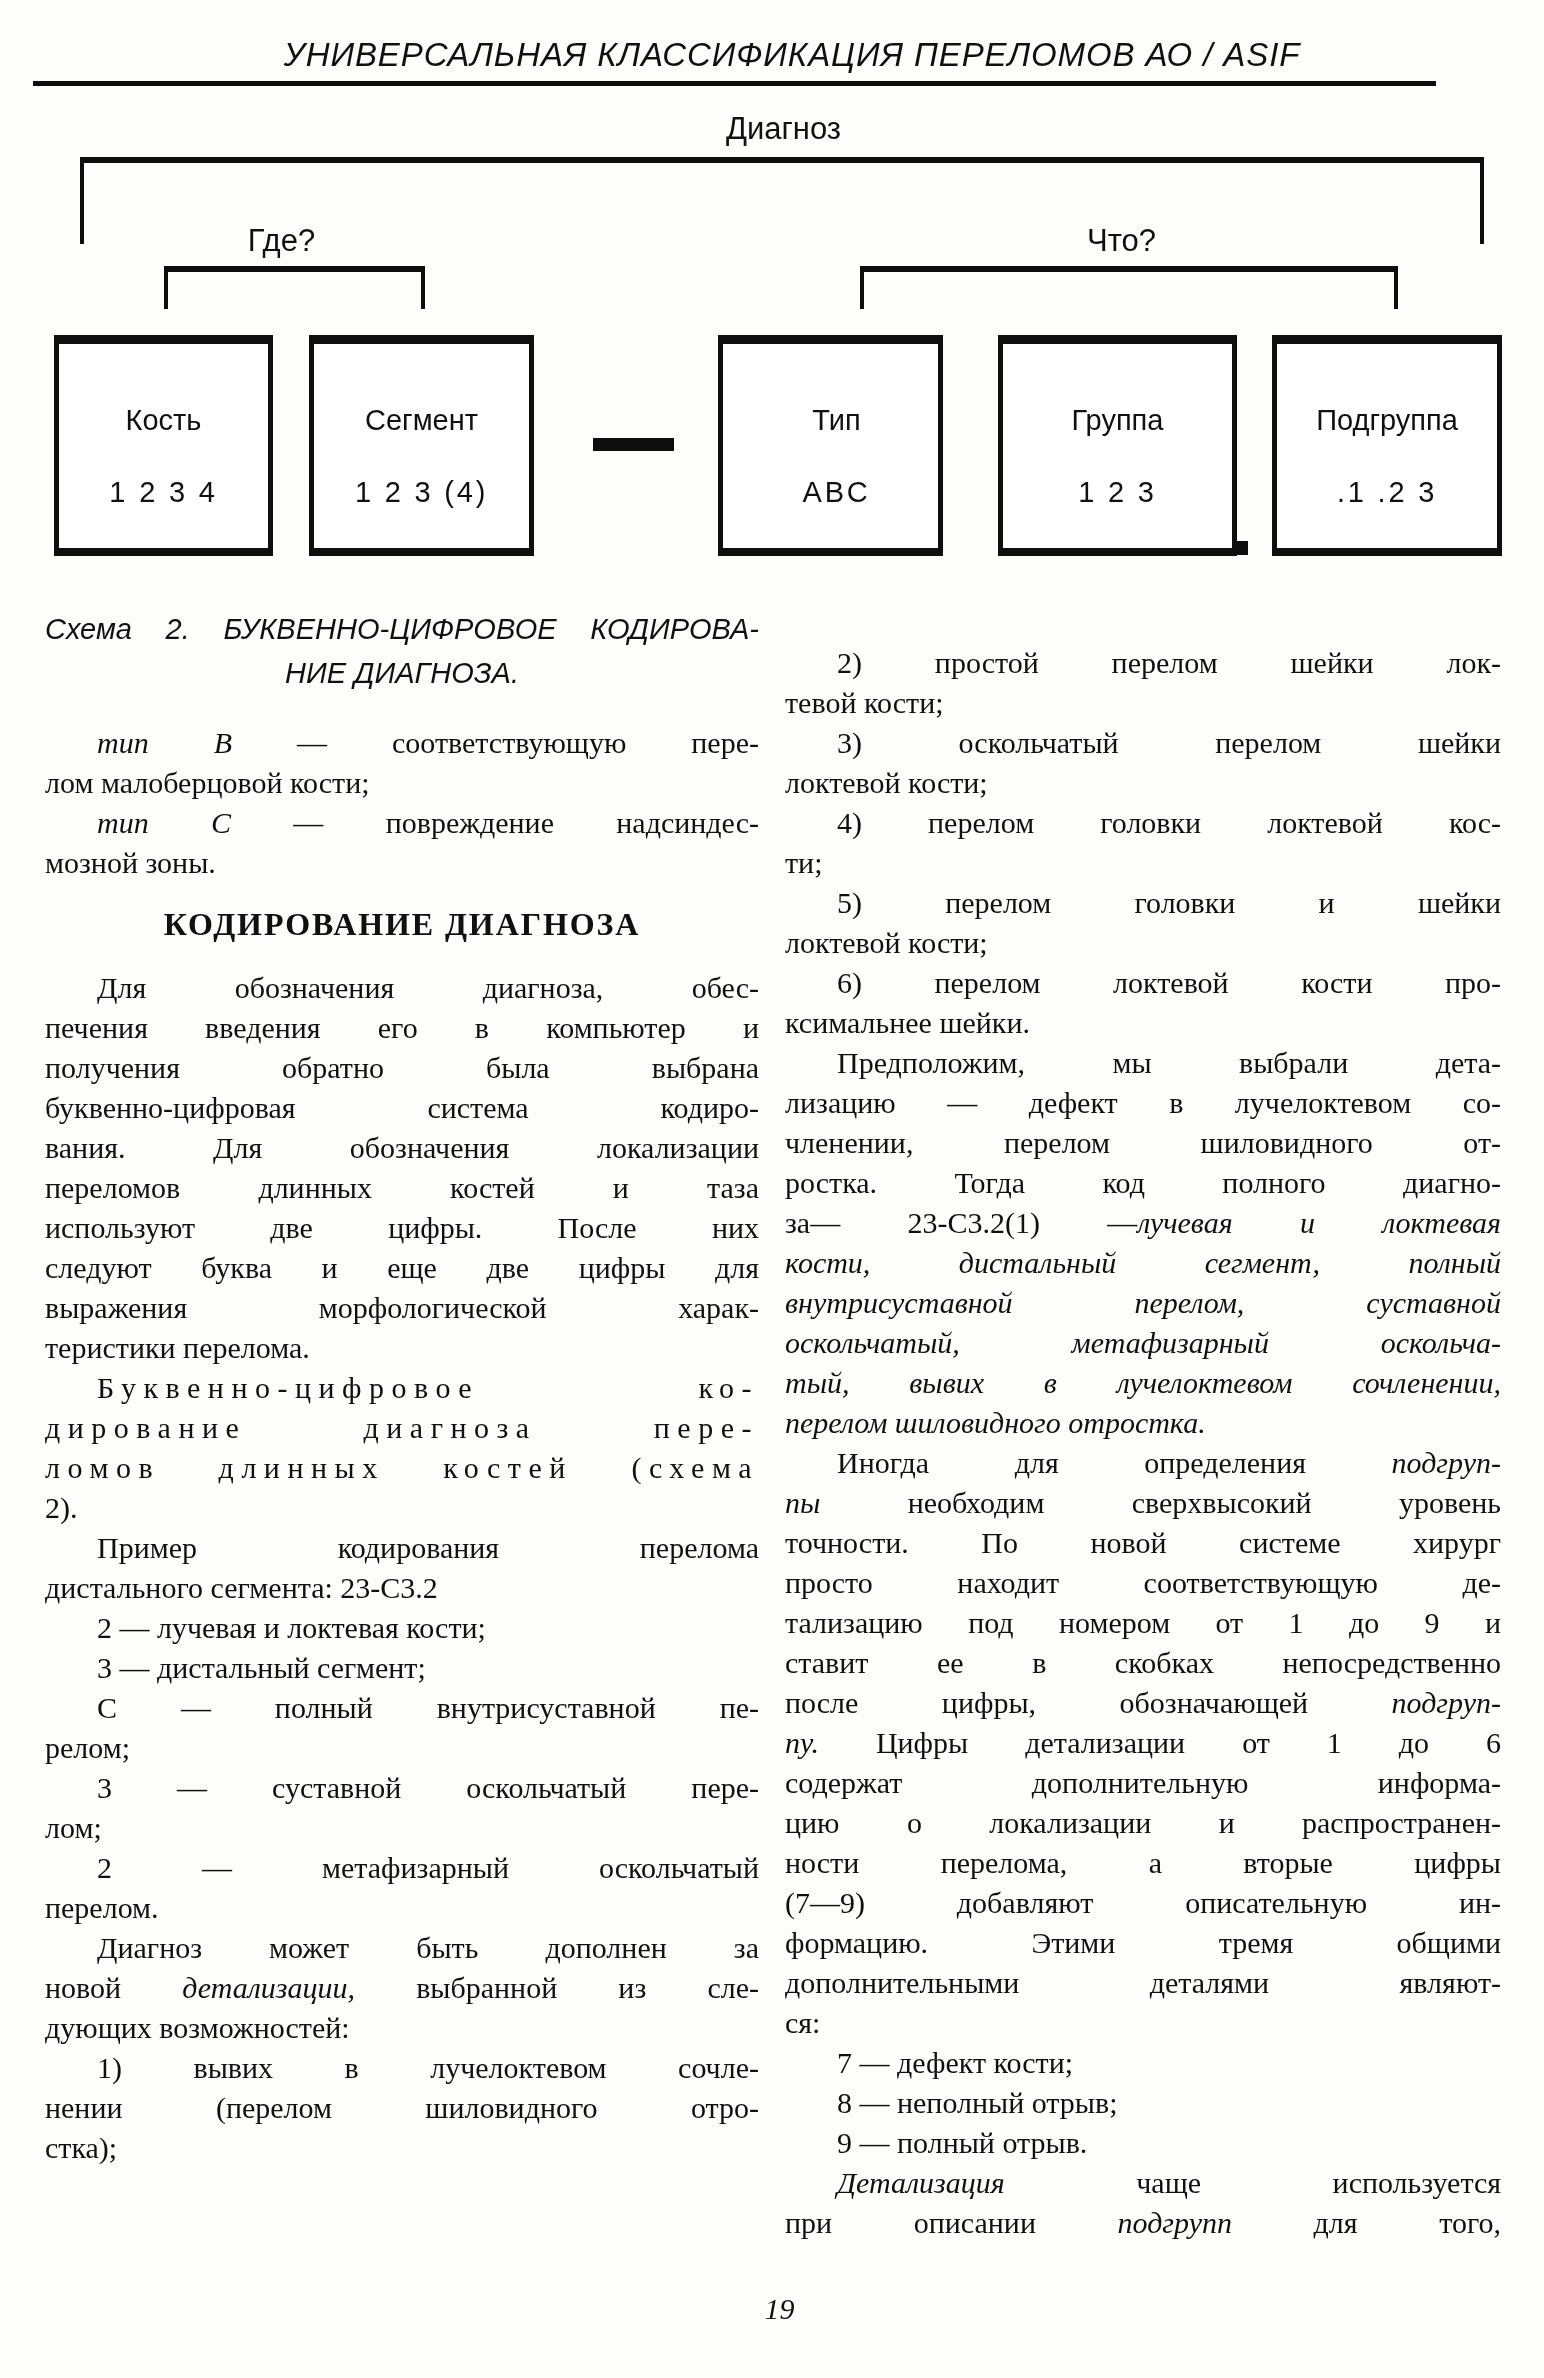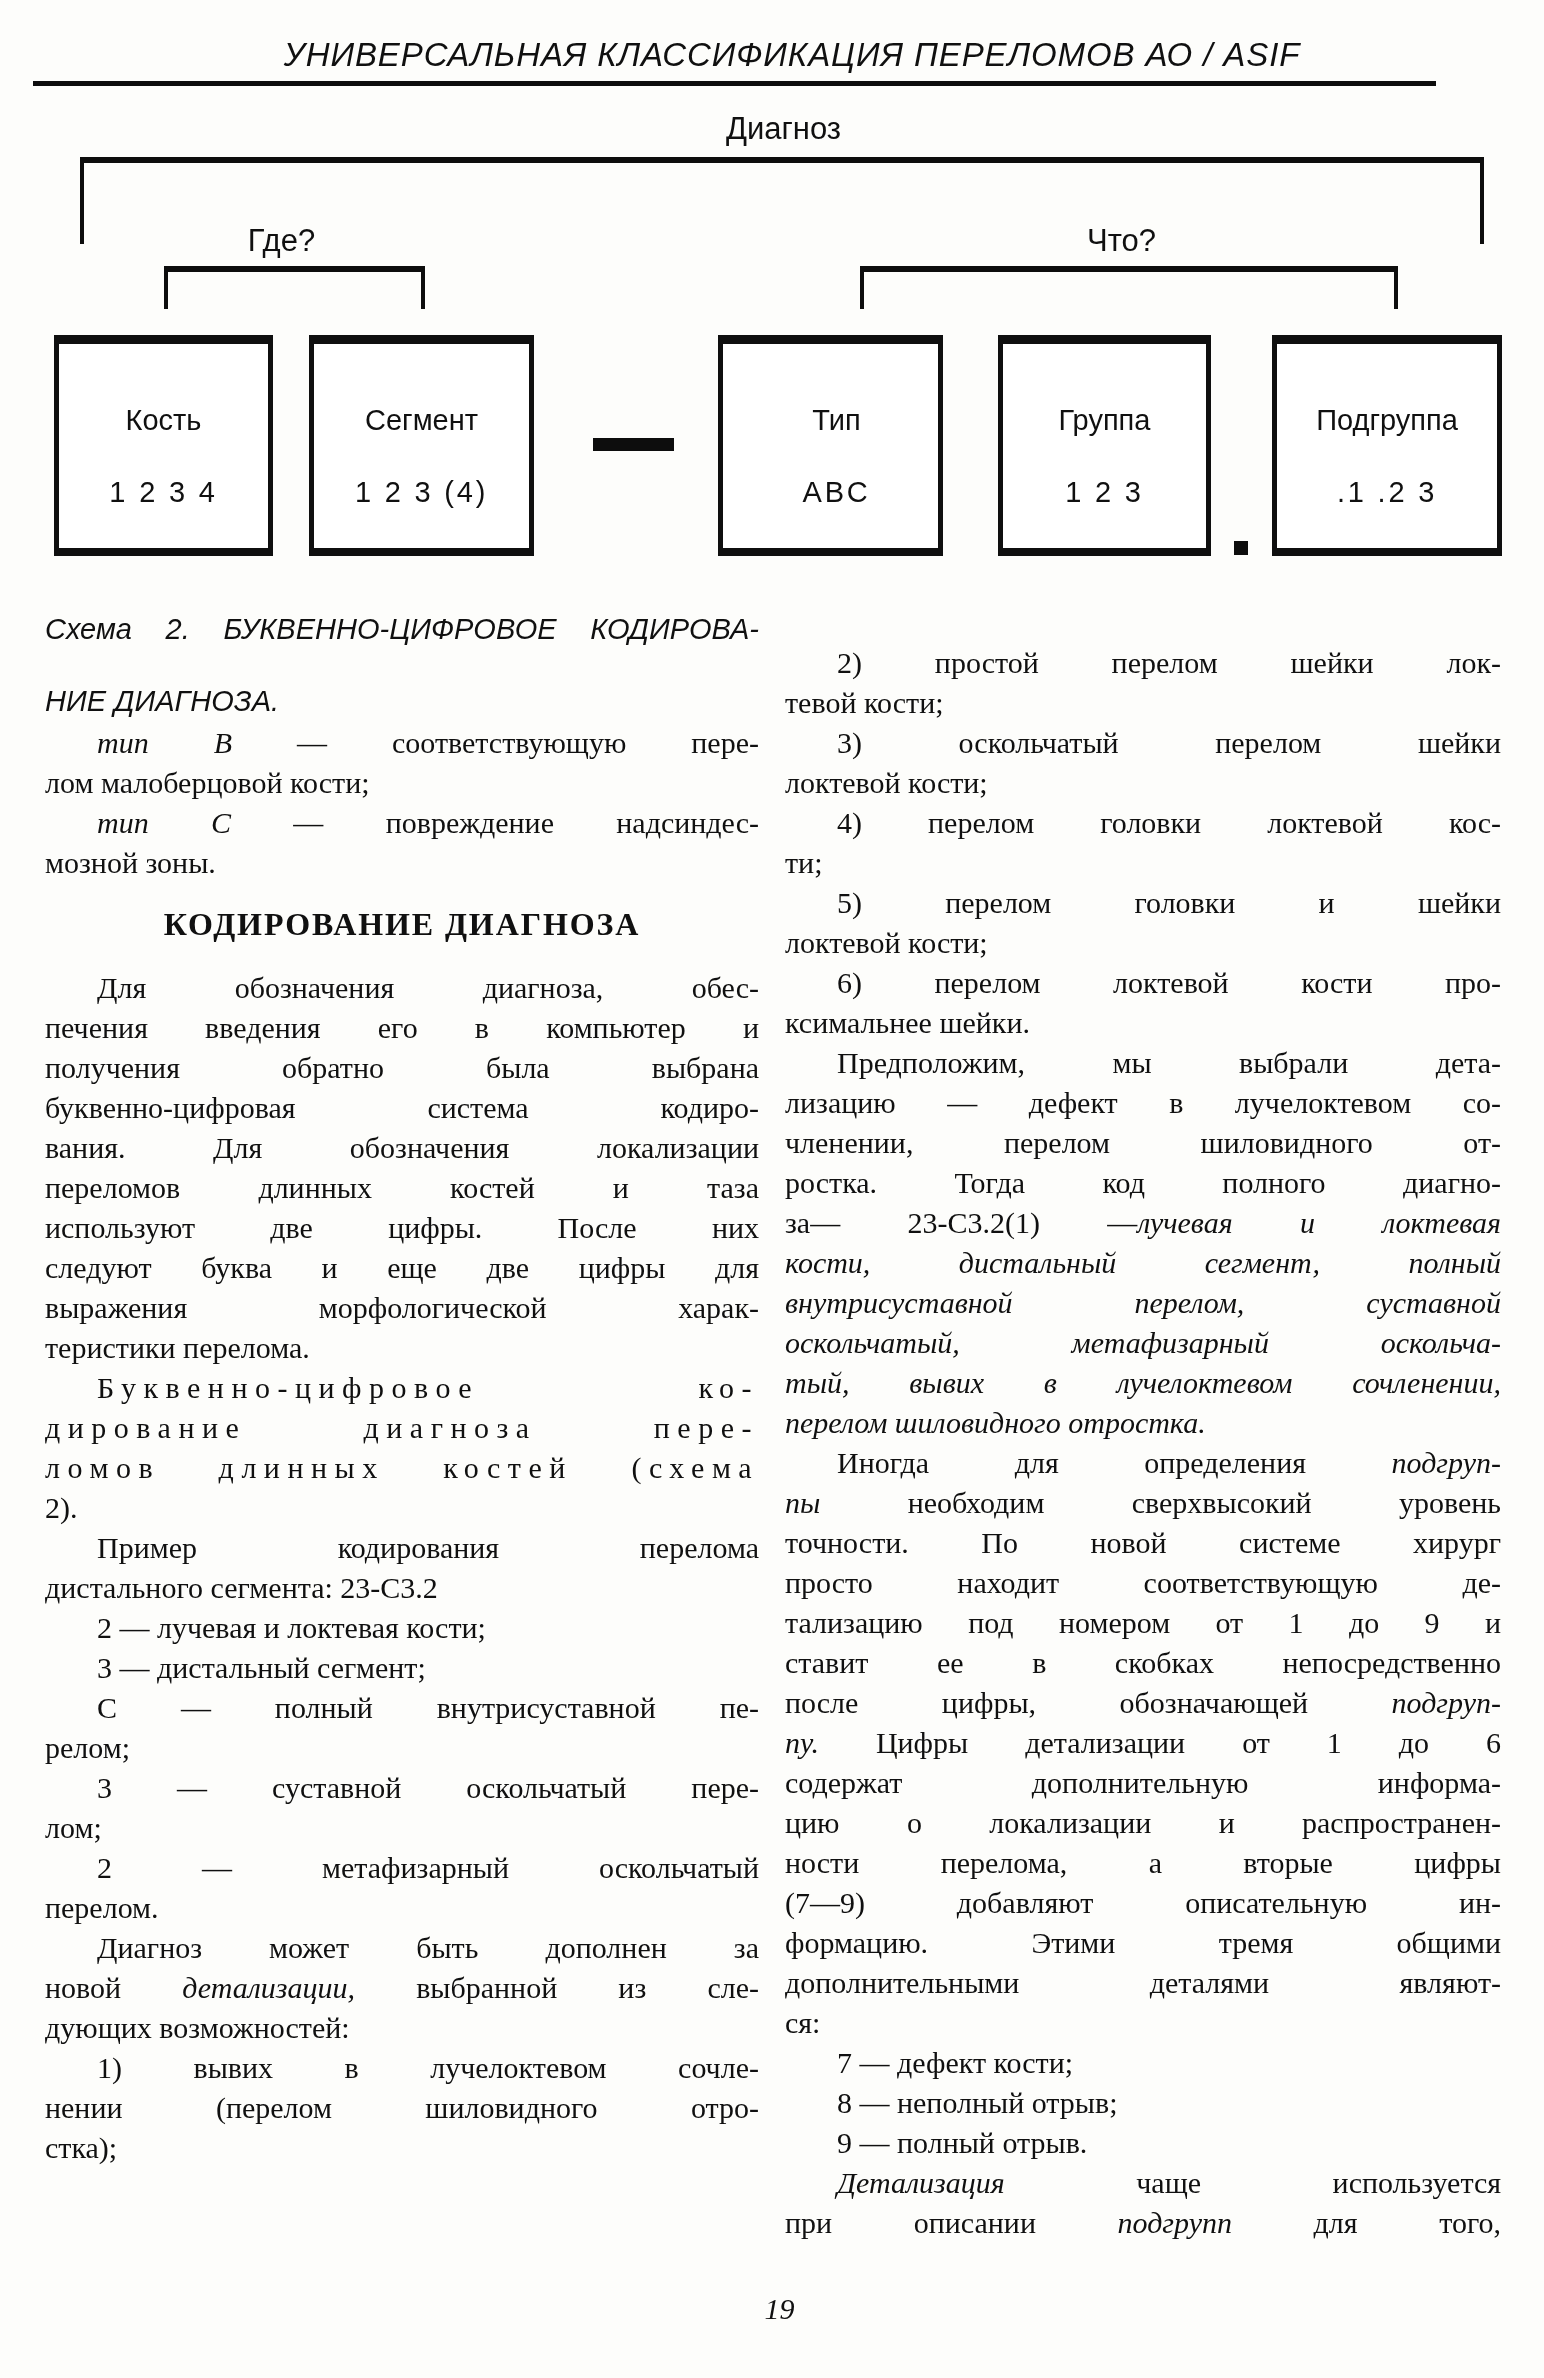--- a/index.html
+++ b/index.html
@@ -33,33 +33,33 @@
   .dbox{
     position:absolute;top:335px;height:221px;box-sizing:border-box;
     border:5.6px solid #0f0f0f;border-top-width:9.4px;border-bottom-width:8.4px;
     background:#fff;display:flex;flex-direction:column;align-items:center;
     padding-top:60px;gap:39px;
     font-family:"Liberation Sans", sans-serif;font-size:29px;
   }
   .box0{left:54px;width:219px;}
   .box1{left:309px;width:225px;}
   .box2{left:718px;width:225px;padding-left:12px;}
-  .box3{left:998px;width:213px;}
+  .box3{left:998px;width:239px;}
   .box4{left:1272px;width:230px;}
   .dbox .val{letter-spacing:2.8px;white-space:pre;}
   .sep-dash{position:absolute;left:593px;top:438px;width:81px;height:13px;background:#0d0d0d;}
   .sep-dot{position:absolute;left:1234px;top:541px;width:14px;height:14px;background:#0d0d0d;}
   
   .caption{
     position:absolute;left:45px;top:607px;width:714px;
     font-family:"Liberation Sans", sans-serif;font-style:italic;
     font-size:29px;line-height:44px;
   }
   .cap1{text-align:justify;text-align-last:justify;}
-  .cap2{text-align:left;margin-top:28px;}
+  .cap2{text-align:center;}
   
   .col{position:absolute;font-size:30px;line-height:40px;}
   .col-left{left:45px;top:723px;width:714px;}
   .col-right{left:785px;top:643px;width:716px;}
   .line{text-align:left;white-space:normal;}
   .line.just{text-align:justify;text-align-last:justify;}
   .line.ind{text-indent:52px;}
   .line.spaced{letter-spacing:7.5px;}
   .line.heading{
     text-align:center;text-align-last:center;font-weight:bold;

